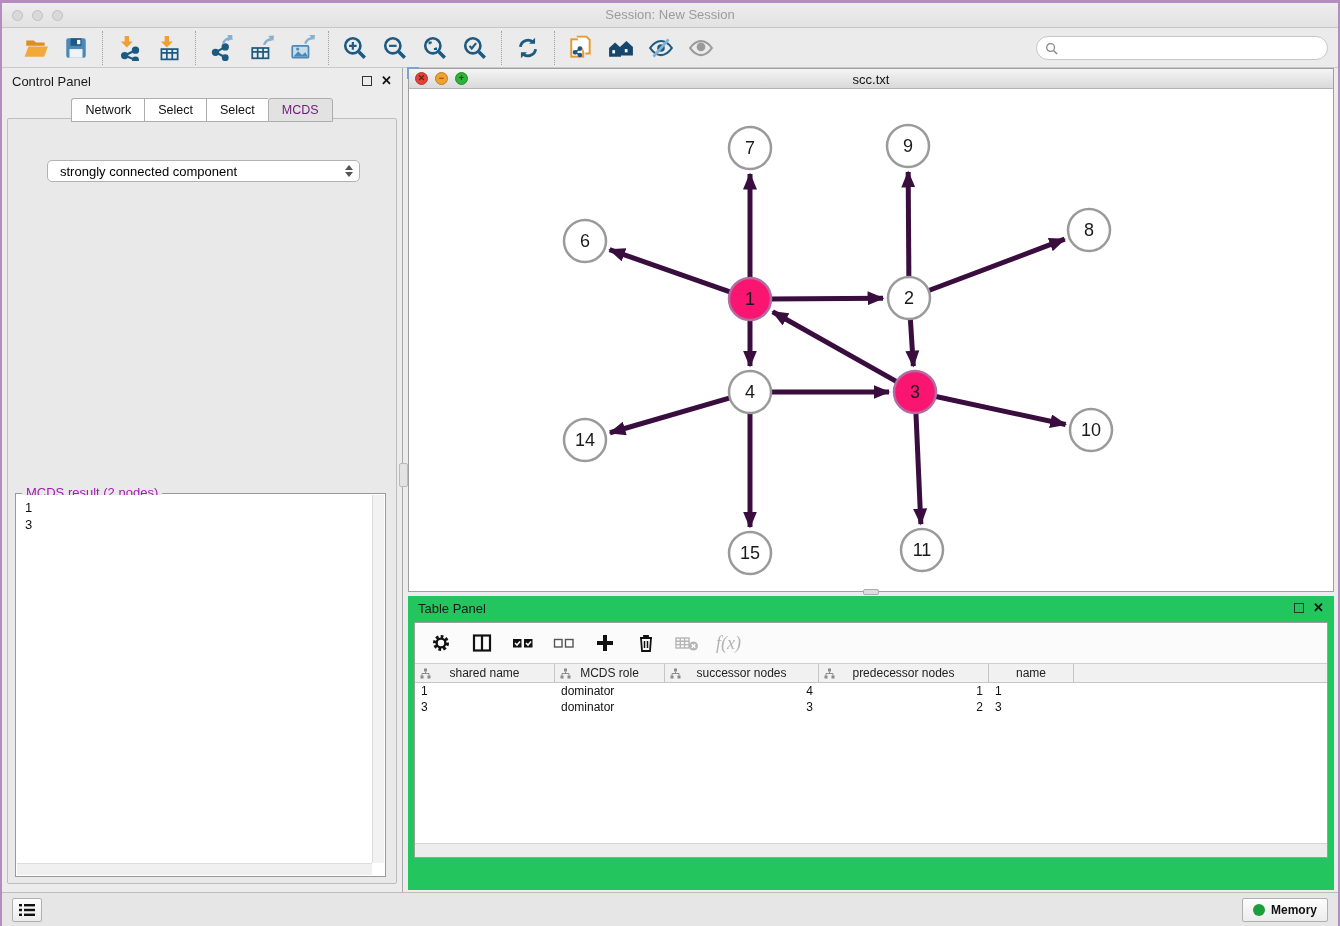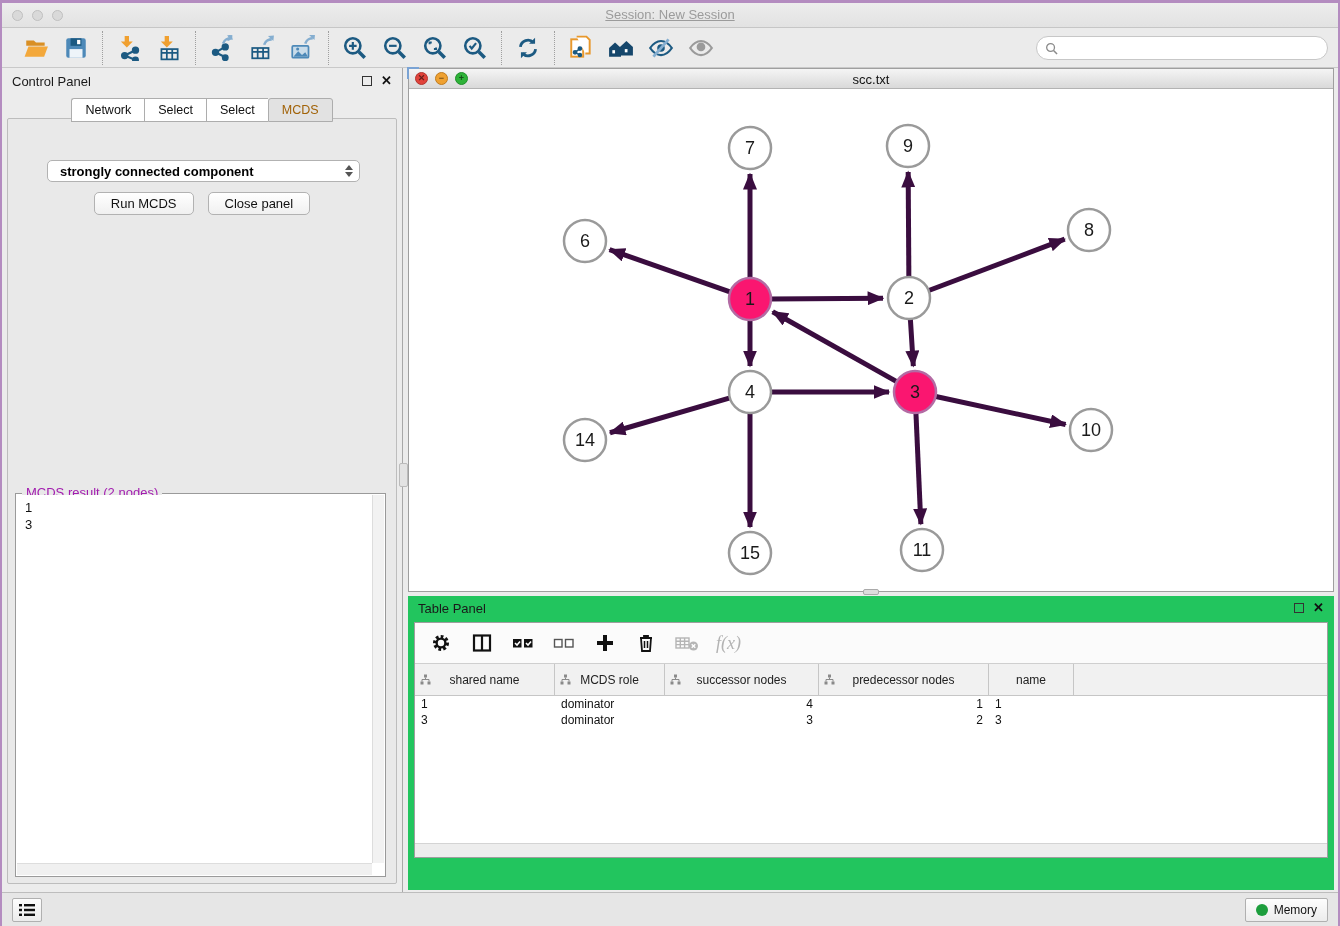--- a/index.html
+++ b/index.html
@@ -4,21 +4,21 @@
 <style>
   * { margin:0; padding:0; box-sizing:border-box; }
   html,body { width:1340px; height:926px; }
   body { background:#b48cc0; font-family:"Liberation Sans", sans-serif; overflow:hidden; position:relative; }
   .app { position:absolute; left:2px; top:3px; right:2px; bottom:0; background:#ececec; display:flex; flex-direction:column; }
 
   
   .titlebar { height:25px; background:linear-gradient(#ededed,#e2e2e2); border-bottom:1px solid #c6c6c6; position:relative; }
   .traffic { position:absolute; top:7px; left:10px; display:flex; gap:9px; }
   .traffic .dot { width:11px; height:11px; border-radius:50%; background:#d9d9d9; border:1px solid #c0c0c0; }
-  .win-title { position:absolute; left:0; right:0; top:4px; text-align:center; font-size:13px; color:#9b9b9b;text-decoration:underline; }
+  .win-title { position:absolute; left:0; right:0; top:4px; text-align:center; font-size:13px; color:#9b9b9b; }
 
   
   .toolbar { height:40px; background:#ebebeb; border-bottom:1px solid #c9c9c9; display:flex; align-items:center; padding:0 8px; position:relative; }
   .tgroup { display:flex; align-items:center; gap:14px; padding:0 13px; }
   .tsep { width:1px; height:34px; border-left:1px dotted #9f9f9f; }
   .ticon { width:26px; height:26px; display:flex; align-items:center; justify-content:center; cursor:pointer; }
   .search-wrap { position:absolute; right:10px; top:8px; }
   .search-box { width:292px; height:24px; border:1px solid #c7c7c7; border-radius:12px; background:#fff; display:flex; align-items:center; padding:0 8px; }
   .search-box input { border:none; outline:none; flex:1; font-size:12px; font-family:"Liberation Sans",sans-serif; background:transparent; margin-left:5px; }
 
@@ -29,24 +29,24 @@
   .control-panel { position:absolute; left:0; top:0; width:400px; bottom:0; background:#ececec; }
   .cp-header { height:26px; display:flex; align-items:center; padding:0 10px;justify-content:space-between; }
   .panel-title { font-size:13px; color:#1a1a1a; }
   .hdr-icons { margin-left:auto; display:flex; align-items:center; gap:9px; }
   .float-btn { width:10px; height:10px; border:1.5px solid #333; background:transparent; }
   .close-btn { font-size:13px; font-weight:bold; color:#111; line-height:10px; cursor:pointer; }
   .cp-tabs { position:absolute; left:0; right:0; top:30px; display:flex; justify-content:center; z-index:2; }
   .tab { font-size:12.5px; padding:4px 13px; background:#fff; border:1px solid #adadad; border-right:none; color:#111; cursor:pointer; }
   .tab:first-child { border-radius:3px 0 0 0; }
   .tab:last-child { border-right:1px solid #adadad; border-radius:0 3px 0 0; }
-  .tab.active { background:#e2e2e2; color:#a16207; border-radius:3px 3px 0 0; }
+  .tab.active { background:#e2e2e2; color:#701a75; border-radius:3px 3px 0 0; }
   .cp-box { position:absolute; left:5px; right:5px; top:50px; bottom:8px; background:#e9e9e9; border:1px solid #bdbdbd; border-radius:2px; }
   .opt-label { margin-top:24px; text-align:center; font-size:13px; color:#111; }
-  .dropdown { position:absolute; left:39px; right:36px; top:41px; height:22px; background:#fff; border:1px solid #b2b2b2; border-radius:5px; display:flex; align-items:center; padding:0 6px 0 12px; font-size:13px; cursor:pointer;font-weight:bold; }
+  .dropdown { position:absolute; left:39px; right:36px; top:41px; height:22px; background:#fff; border:1px solid #b2b2b2; border-radius:5px; display:flex; align-items:center; padding:0 6px 0 12px; font-size:13px; cursor:pointer; }
   .dd-stepper { margin-left:auto; display:flex; flex-direction:column; gap:2px; }
   .dd-stepper i { width:0; height:0; border-left:4px solid transparent; border-right:4px solid transparent; }
   .dd-up { border-bottom:5px solid #555; }
   .dd-down { border-top:5px solid #555; }
   .cp-buttons { position:absolute; left:0; right:0; top:73px; display:flex; justify-content:center; gap:14px; }
   .btn { font-size:13px; padding:3px 16px; background:linear-gradient(#ffffff,#f0f0f0); border:1px solid #b2b2b2; border-radius:5px; color:#111; cursor:pointer; }
   .result-box { position:absolute; left:7px; right:10px; top:374px; bottom:6px; border:1px solid #9a9a9a; background:#fff; }
   .result-legend { position:absolute; top:-9px; left:6px; background:#e9e9e9; padding:0 4px; font-size:13px; color:#a21caf; }
   .result-body { position:absolute; inset:1px 13px 13px 1px; background:#fff; padding:4px 0 0 8px; font-size:13px; color:#111; line-height:17px; }
   .v-scroll { position:absolute; top:1px; bottom:13px; right:1px; width:12px; background:#f2f2f2; border-left:1px solid #ddd; }
@@ -69,38 +69,38 @@
   .net-canvas { position:absolute; left:0; right:0; top:21px; bottom:0; background:#fff; overflow:hidden; }
   .net-resize { position:absolute; left:50%; bottom:-4px; width:16px; height:6px; margin-left:-8px; background:#ddd; border:1px solid #aaa; border-radius:2px; cursor:row-resize; }
 
   
   .table-panel { position:absolute; left:406px; top:528px; right:4px; bottom:2px; background:#22c55e; }
   .tp-header { height:24px; display:flex; align-items:center; padding:0 10px; }
   .tp-box { position:absolute; left:6px; right:6px; top:26px; bottom:32px; border:1px solid #9e9e9e; background:#fff; }
   .tp-toolbar { height:40px; background:#fbfbfb; display:flex; align-items:center; gap:17px; padding:0 14px; }
   .tp-toolbar .ticon { width:24px; height:24px; }
   .fx { font-family:"Liberation Serif", serif; font-style:italic; font-size:18px; color:#b3b3b3; }
-  .thead { display:flex; height:33px; background:#f1f1f1; border-top:1px solid #cfcfcf; border-bottom:1px solid #c6c6c6; }
+  .thead { display:flex; height:20px; background:#f1f1f1; border-top:1px solid #cfcfcf; border-bottom:1px solid #c6c6c6; }
   .th { display:flex; align-items:center; justify-content:center; gap:6px; font-size:12px; color:#222; border-right:1px solid #c6c6c6; position:relative; }
   .th svg { position:absolute; left:5px; }
   .c0{width:140px} .c1{width:110px} .c2{width:154px} .c3{width:170px} .c4{width:85px}
   .trow { display:flex; height:16px; font-size:12px; color:#111; align-items:center; }
   .td { padding:0 6px; overflow:hidden; white-space:nowrap; }
   .td.num { text-align:right; }
   .tp-hscroll { position:absolute; left:0; right:0; bottom:0; height:14px; background:#ededed; border-top:1px solid #d4d4d4; }
   .tp-tabs { position:absolute; left:0; right:0; bottom:4px; display:flex; justify-content:center; }
   .tp-tabs .tab:first-child { border-radius:4px 0 0 4px; }
   .tp-tabs .tab:last-child { border-radius:0 4px 4px 0; }
   .tp-tabs .tab.active { background:#d8d8d8; color:#c4c4c4; border-radius:4px 0 0 4px; }
 
   
   .statusbar { height:34px; background:#e6e6e6; border-top:1px solid #bdbdbd; position:relative; }
   .sb-btn { position:absolute; top:5px; height:24px; background:linear-gradient(#fdfdfd,#ececec); border:1px solid #b0b0b0; border-radius:2px; display:flex; align-items:center; justify-content:center; gap:6px; cursor:pointer; }
   .sb-left { left:10px; width:30px; }
-  .sb-right { right:10px; padding:0 10px; font-size:12px; color:#111; }
+  .sb-right { right:10px; padding:0 10px; font-size:12px; color:#111;font-weight:bold; }
   .mem-dot { width:12px; height:12px; border-radius:50%; background:#1d9e3d; }
 </style>
 </head>
 <body>
 
 <div class="app">
 
   <div class="titlebar">
     <div class="traffic">
       <span class="dot"></span>
@@ -289,24 +289,20 @@
         <span class="tab">Select</span>
         <span class="tab active">MCDS</span>
       </div>
       <div class="cp-box">
         <div class="dropdown">
           <span>strongly connected component</span>
           <span class="dd-stepper">
               <i class="dd-up"></i>
               <i class="dd-down"></i>
             </span>
-        </div>
-        <div class="cp-buttons">
-          <button class="btn">Run MCDS</button>
-          <button class="btn">Close panel</button>
         </div>
         <div class="result-box">
           <span class="result-legend">MCDS result (2 nodes)</span>
           <div class="result-body">
             <div>1</div>
             <div>3</div>
           </div>
           <div class="v-scroll"></div>
           <div class="h-scroll"></div>
         </div>

